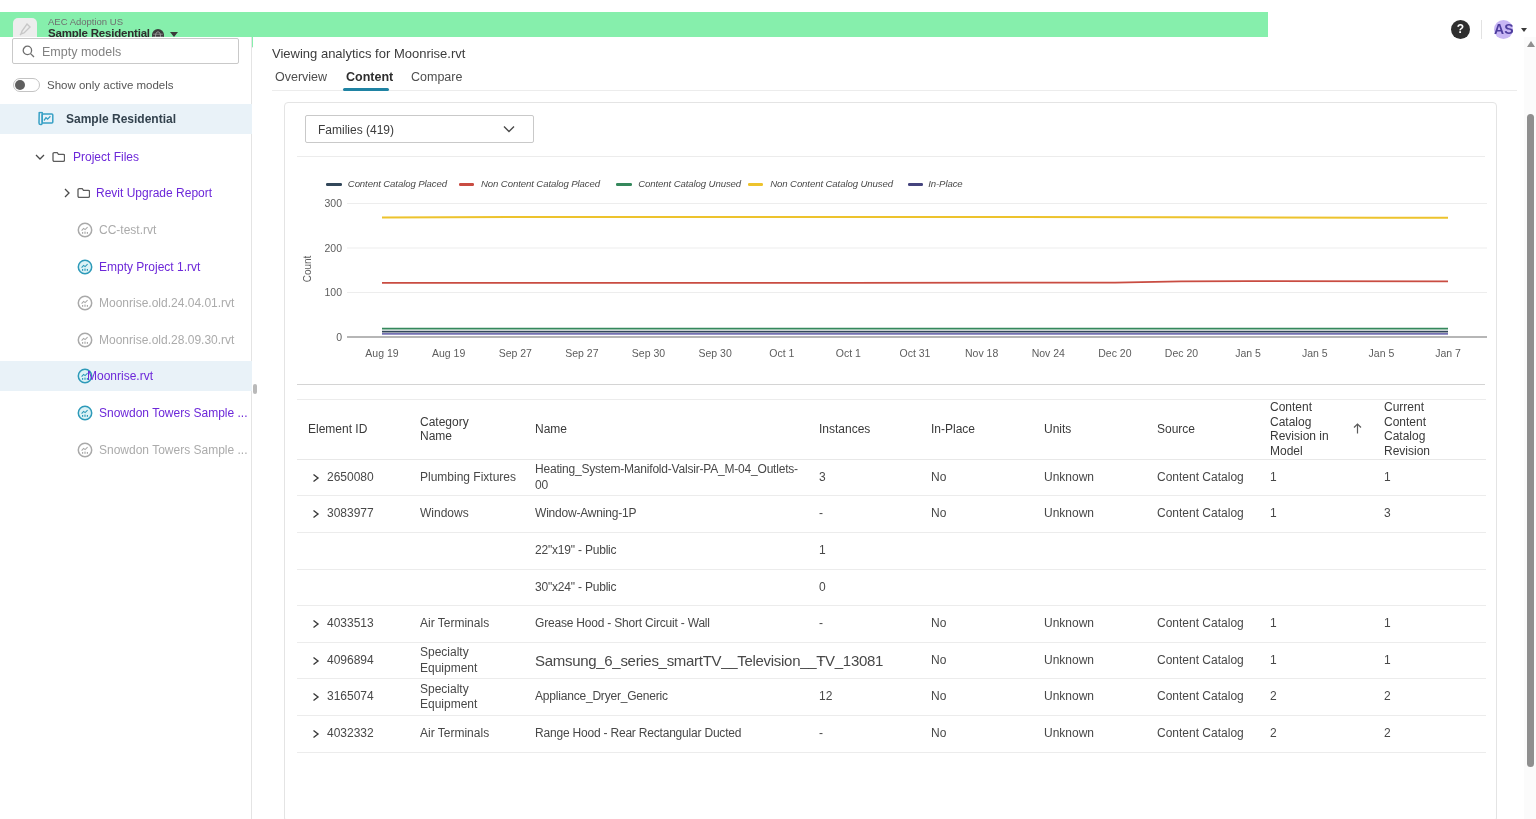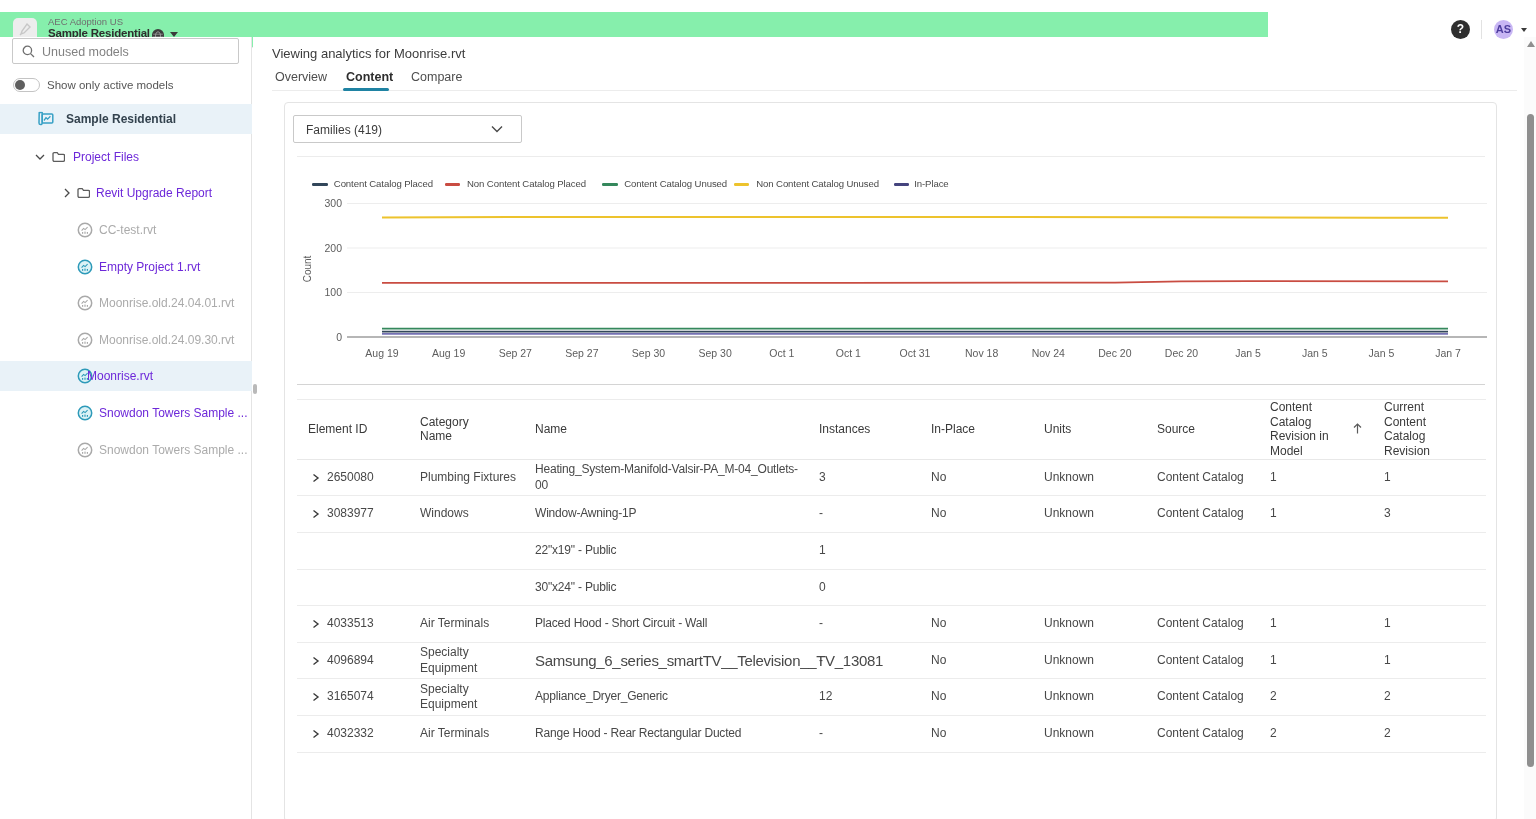--- a/index.html
+++ b/index.html
@@ -17,21 +17,21 @@
 #globe { position:absolute; left:152px; top:17px; width:12px; height:12px; border-radius:50%;
   background:#3c3c3c; overflow:hidden; }
 #proj-caret { position:absolute; left:170px; top:20px; width:0; height:0;
   border-left:4.5px solid transparent; border-right:4.5px solid transparent;
   border-top:5px solid #3a3a3a; }
 #help { position:absolute; left:1451px; top:8px; width:19px; height:19px; border-radius:50%;
   background:#2f2f2f; color:#fff; font-size:12px; font-weight:bold; text-align:center;
   line-height:19px; }
 #hdr-divider { position:absolute; left:1481px; top:8px; width:1px; height:19px; background:#e2e2e2; }
 #avatar { position:absolute; left:1494px; top:8px; width:19px; height:19px; border-radius:50%;
-  background:#c8b6f4; color:#4d3d9e; font-size:11px; font-weight:bold; text-align:center;
+  background:#c8b6f4; color:#4d3d9e; font-size:14px; font-weight:bold; text-align:center;
   line-height:19px; letter-spacing:.2px; }
 #acct-caret { position:absolute; left:1521px; top:16px; width:0; height:0;
   border-left:3.5px solid transparent; border-right:3.5px solid transparent;
   border-top:4.5px solid #3a3a3a; }
 
 
 #sidebar { position:absolute; top:37px; left:0; width:252px; height:782px;
   background:#fff; border-right:1px solid #e4e4e4; z-index:2; }
 #searchbox { position:absolute; left:12px; top:1px; width:227px; height:26px;
   border:1px solid #c9c9c9; border-radius:2px; }
@@ -52,29 +52,29 @@
 
 #main { position:absolute; top:37px; left:253px; width:1149px; height:782px; background:#fff; }
 #title { position:absolute; left:19px; top:9px; font-size:13px; color:#3c3c3c; }
 .tab { position:absolute; top:33px; font-size:12.5px; color:#4e4e4e; }
 .tab.active { font-weight:bold; color:#2e2e2e; }
 #tabline { position:absolute; left:19px; top:52.5px; width:1245px; height:1px; background:#ececec; }
 #tab-underline { position:absolute; left:90px; top:51px; width:46px; height:3px; background:#1f83a3; border-radius:2px; }
 
 #card { position:absolute; left:31px; top:65px; width:1213px; height:720px;
   border:1px solid #e4e4e4; border-radius:4px; background:#fff; }
-#dd { position:absolute; left:8px; top:12px; width:229px; height:28px;
+#dd { position:absolute; left:20px; top:12px; width:229px; height:28px;
   border:1px solid #c9c9c9; border-radius:2px; }
 #dd .lbl { position:absolute; left:12px; top:7px; font-size:12px; color:#3c3c3c; }
 #dd svg { position:absolute; right:18px; top:9px; }
 #sep1 { position:absolute; left:12px; top:53px; width:1188px; height:1px; background:#ececec; }
 #sep2 { position:absolute; left:12px; top:281px; width:1188px; height:1px; background:#d4d4d4; }
 
 
-#legend { position:absolute; left:2px; top:75px; width:1213px; height:12px; }
+#legend { position:absolute; left:16px; top:75px; width:1213px; height:12px;font-style:italic; }
 .dash { position:absolute; top:5px; width:15.5px; height:2.7px; border-radius:1.2px; }
 .lt { position:absolute; top:0; font-size:9.6px; letter-spacing:-.1px; color:#4a4a4a; white-space:nowrap; line-height:12px; }
 
 
 #tbl { position:absolute; left:12px; top:296px; width:1189px; }
 table { border-collapse:collapse; table-layout:fixed; width:1189px; }
 th, td { font-size:12px; color:#484848; text-align:left; vertical-align:middle;
   padding:0 14px 0 0; font-weight:normal; }
 thead th { height:56.5px; border-top:1px solid #ececec; border-bottom:1px solid #e8e8e8; color:#3a3a3a; line-height:14.7px; }
 tbody td { height:36.6px; border-bottom:1px solid #ececec; line-height:15.5px; }
@@ -108,21 +108,21 @@
   <div id="avatar">AS</div>
   <div id="acct-caret"></div>
 </div>
 
 <div id="sidebar">
   <div id="searchbox">
     <svg style="position:absolute;left:9px;top:6px" width="13" height="13" viewBox="0 0 13 13">
         <circle cx="5.4" cy="5.4" r="4.2" fill="none" stroke="#6e6e6e" stroke-width="1.3"></circle>
         <line x1="8.6" y1="8.6" x2="12" y2="12" stroke="#6e6e6e" stroke-width="1.3"></line>
       </svg>
-    <span class="ph">Unused models</span>
+    <span class="ph">Empty models</span>
   </div>
   <div id="toggle">
       <div class="knob"></div>
     </div>
   <div id="toggle-label">Show only active models</div>
   <div id="tree">
     <div class="srow sel" style="top:67px">
       <svg style="left:37px" width="17" height="15" viewBox="0 0 17 15">
           <path d="M2.2 1 h3 v10.5 a1.6 1.6 0 0 1 -3.2 0 z" fill="none" stroke="#37a0c5" stroke-width="1.5" stroke-linejoin="round"></path>
           <rect x="5.2" y="2.6" width="10.6" height="8.9" rx="1" fill="none" stroke="#37a0c5" stroke-width="1.5"></rect>
@@ -179,21 +179,21 @@
       <span class="txt dim" style="left:99px">Moonrise.old.24.04.01.rvt</span>
     </div>
     <div class="srow" style="top:288px">
       <svg style="left:77px" width="16" height="16" viewBox="0 0 16 16">
           <circle cx="8" cy="8" r="6.7" fill="none" stroke="#a9a9a9" stroke-width="1.5"></circle>
           <polyline points="4.6,8.6 6.6,6.4 8.1,7.6 10.6,5.2" fill="none" stroke="#a9a9a9" stroke-width="1.1"></polyline>
           <rect x="5" y="10" width="1.2" height="1.8" fill="#a9a9a9"></rect>
           <rect x="7.4" y="9.6" width="1.2" height="2.2" fill="#a9a9a9"></rect>
           <rect x="9.8" y="10" width="1.2" height="1.8" fill="#a9a9a9"></rect>
         </svg>
-      <span class="txt dim" style="left:99px">Moonrise.old.24.09.30.rvt</span>
+      <span class="txt dim" style="left:99px">Moonrise.old.28.09.30.rvt</span>
     </div>
     <div class="srow sel" style="top:324px">
       <svg style="left:77px" width="16" height="16" viewBox="0 0 16 16">
           <circle cx="8" cy="8" r="6.7" fill="#dcf2f6" stroke="#2d9ab9" stroke-width="1.5"></circle>
           <polyline points="4.6,8.6 6.6,6.4 8.1,7.6 10.6,5.2" fill="none" stroke="#2d9ab9" stroke-width="1.1"></polyline>
           <rect x="5" y="10" width="1.2" height="1.8" fill="#2d9ab9"></rect>
           <rect x="7.4" y="9.6" width="1.2" height="2.2" fill="#2d9ab9"></rect>
           <rect x="9.8" y="10" width="1.2" height="1.8" fill="#2d9ab9"></rect>
         </svg>
       <span class="txt" style="left:87px">Moonrise.rvt</span>
@@ -373,21 +373,21 @@
               <td></td>
               <td></td>
               <td></td>
               <td></td>
           </tr>
           <tr>
             <td class="c1"><svg class="chev" width="9" height="10" viewBox="0 0 9 10">
                   <polyline points="2.5,1.5 7,5 2.5,8.5" fill="none" stroke="#3a3a3a" stroke-width="1.4"></polyline>
                 </svg>4033513</td>
             <td>Air Terminals</td>
-            <td>Placed Hood - Short Circuit - Wall</td>
+            <td>Grease Hood - Short Circuit - Wall</td>
             <td>-</td>
               <td>No</td>
               <td>Unknown</td>
               <td>Content Catalog</td>
               <td>1</td>
               <td>1</td>
           </tr>
           <tr>
             <td class="c1"><svg class="chev" width="9" height="10" viewBox="0 0 9 10">
                   <polyline points="2.5,1.5 7,5 2.5,8.5" fill="none" stroke="#3a3a3a" stroke-width="1.4"></polyline>

